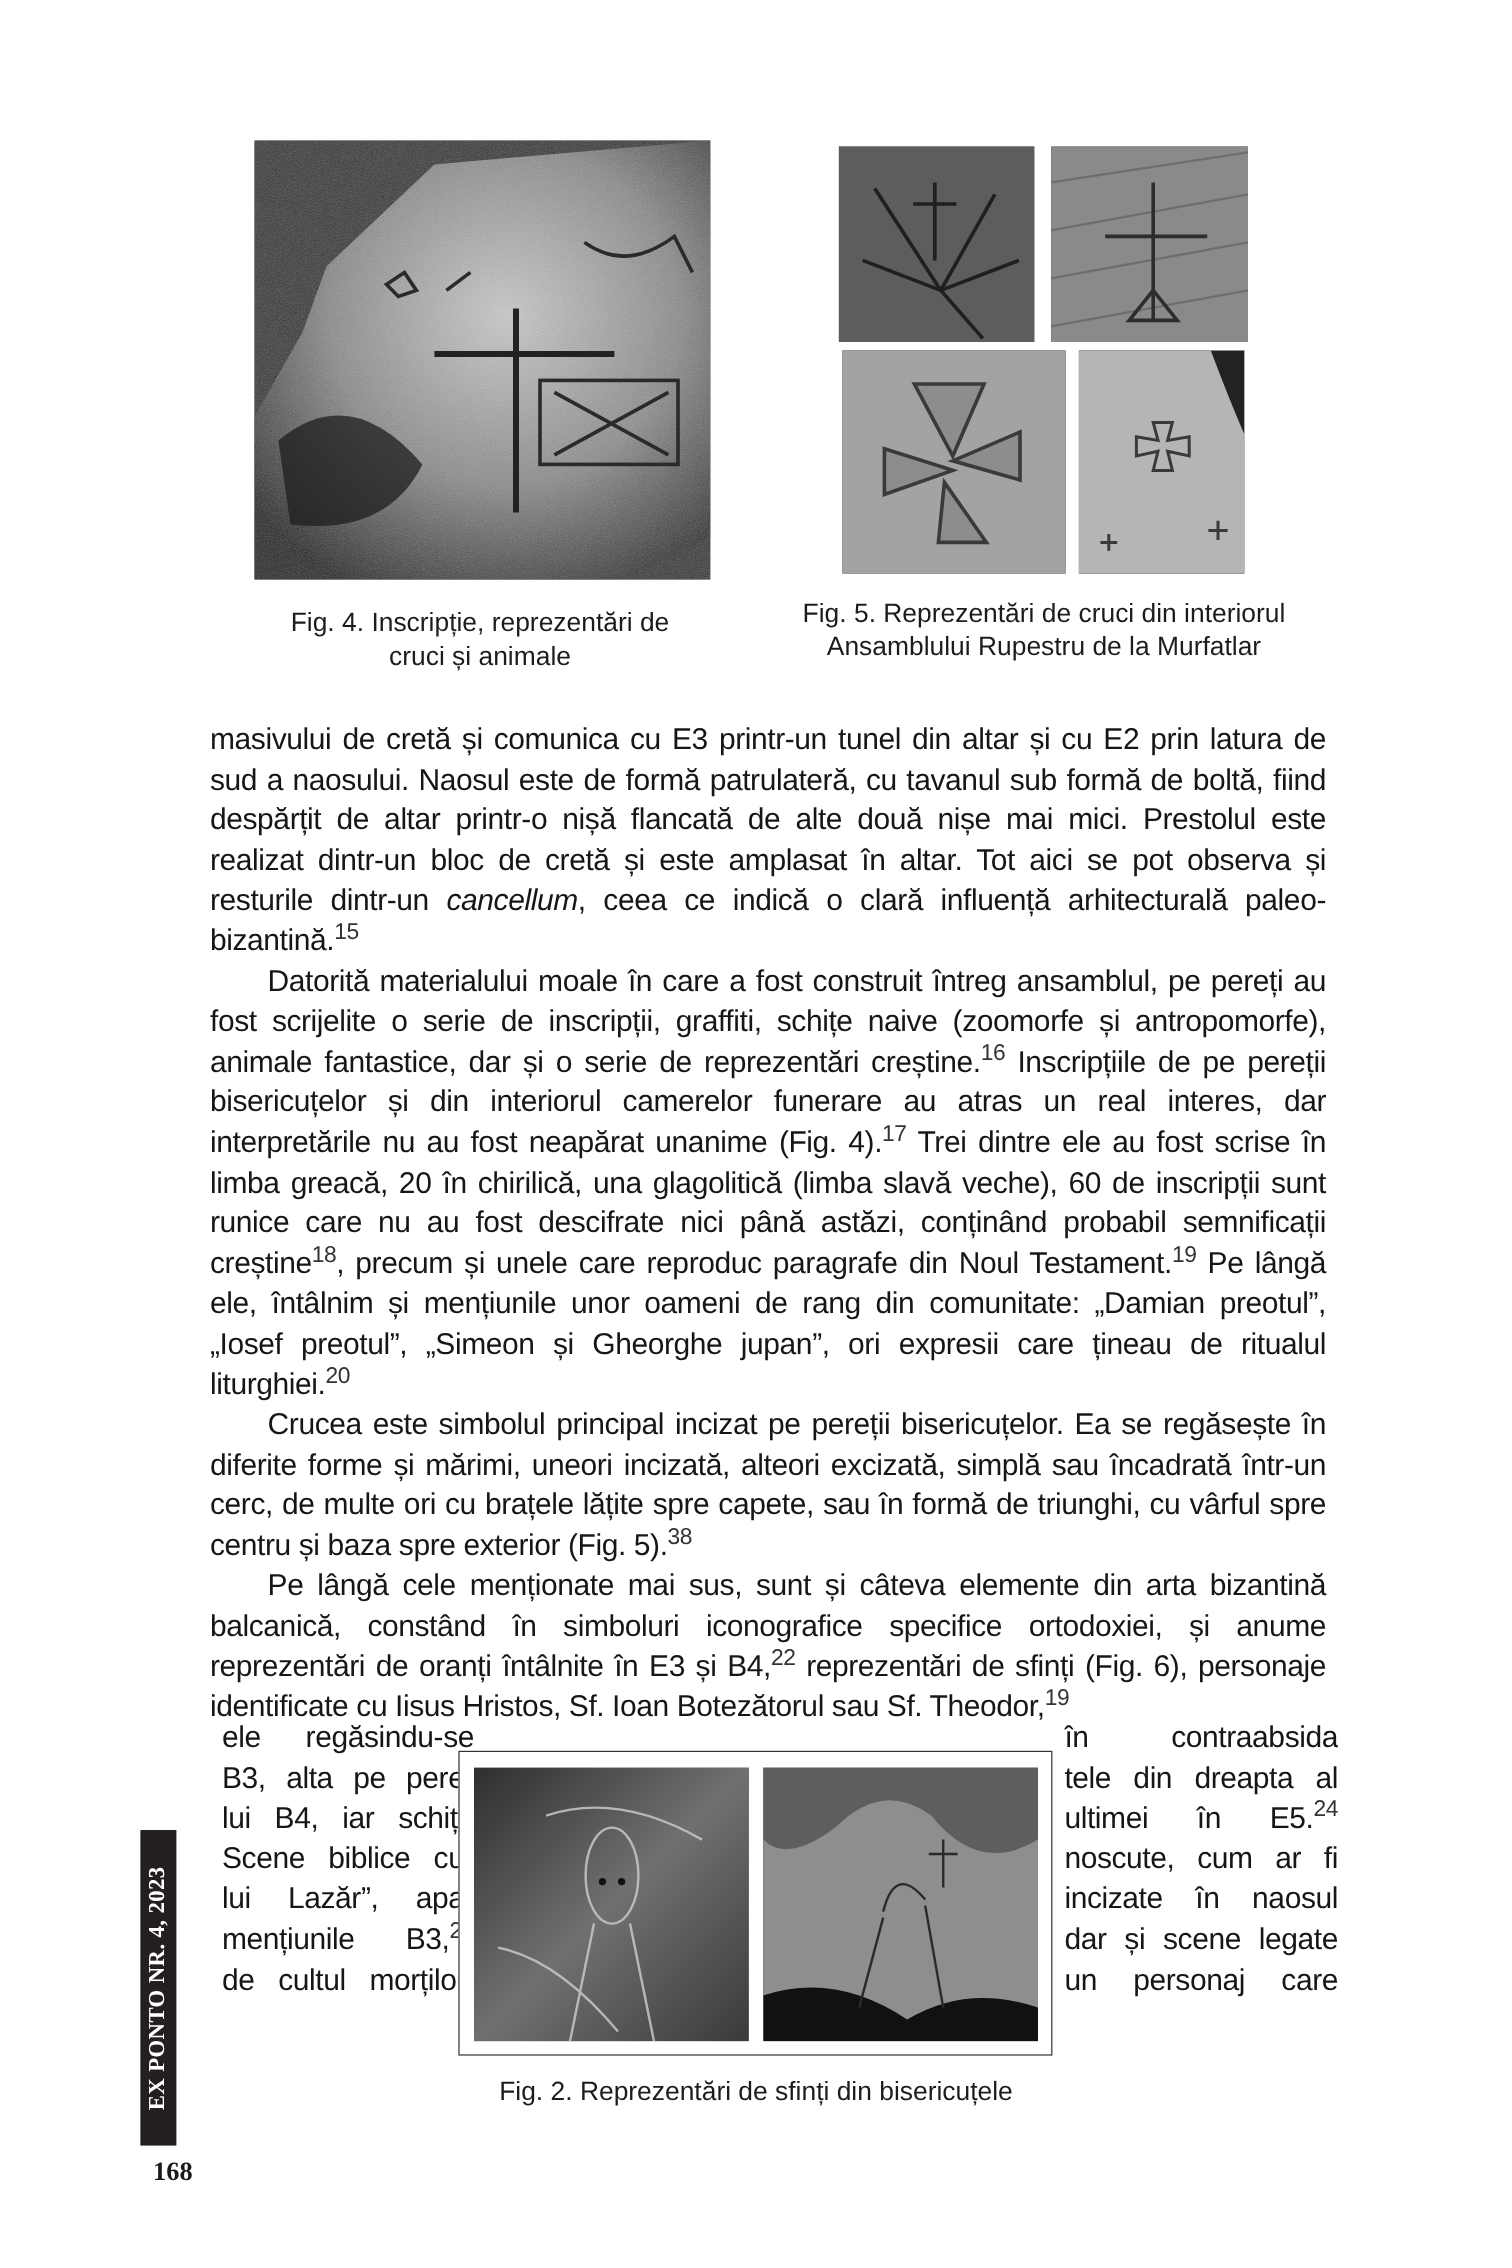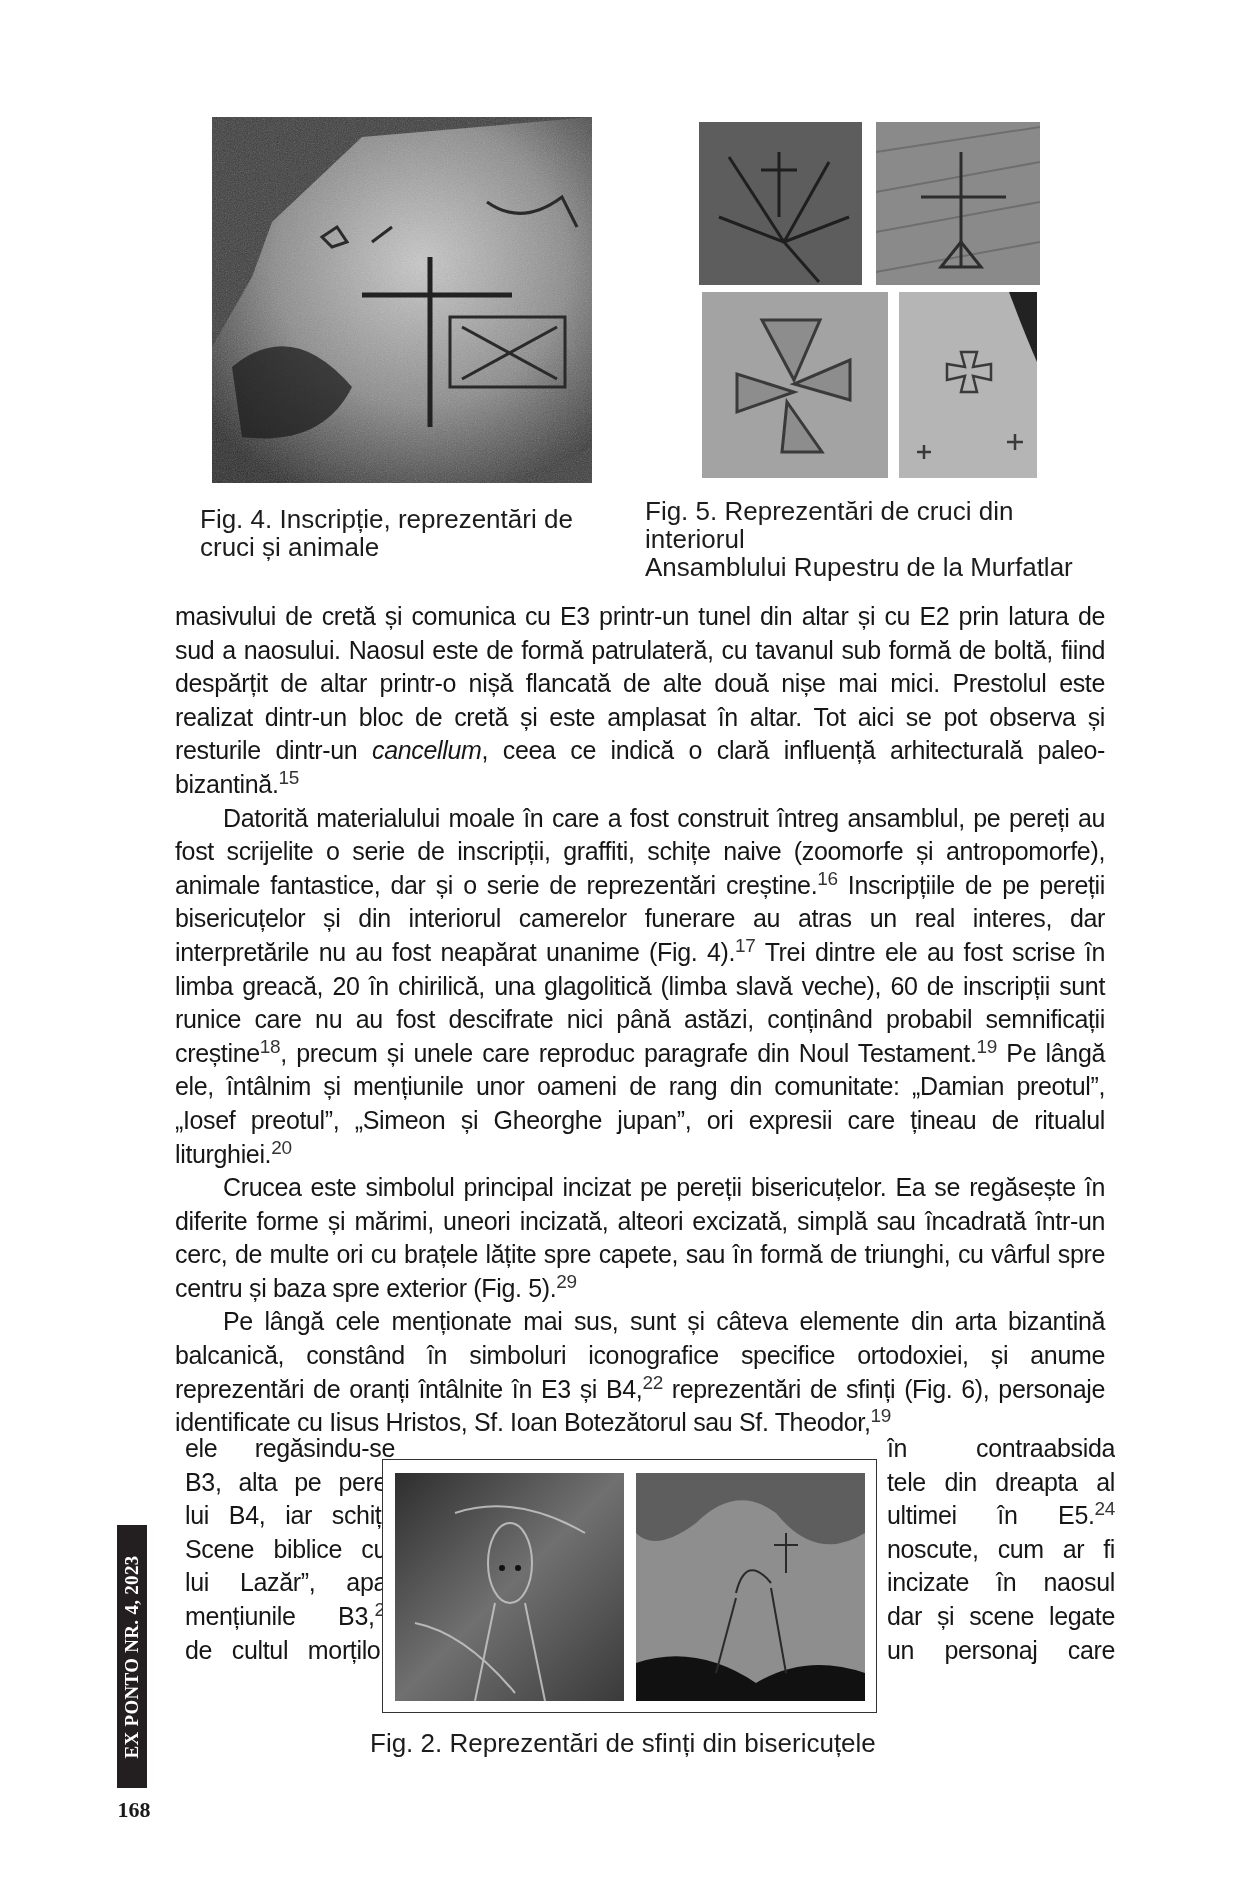--- a/index.html
+++ b/index.html
@@ -1,29 +1,29 @@
 <!DOCTYPE html>
 <html><head>
 <meta charset="utf-8">
 <style>
   html, body { margin:0; padding:0; background:#ffffff; }
   body { width:1260px; height:1890px; position:relative; overflow:hidden; font-family:"Liberation Sans", sans-serif; color:#1a1a1a; }
   .fig-img { position:absolute; overflow:hidden; background:#555; }
-  .caption { position:absolute; font-size:26px; line-height:28px; color:#1c1c1c; font-family:"Liberation Sans", sans-serif; }
+  .caption { position:absolute; text-align:center; font-size:22px; line-height:28px; color:#1c1c1c; font-family:"Liberation Sans", sans-serif; }
   .body-text { position:absolute; left:175px; width:930px; font-size:25px; line-height:33.6px; text-align:justify; font-family:"Liberation Sans", sans-serif; letter-spacing:-0.35px; color:#161616; }
   .body-text p { margin:0; }
   .indent { text-indent:48px; }
   sup { font-size:19px; line-height:0; vertical-align:super; color:#333; }
   .wrap-line { display:flex; justify-content:space-between; height:33.6px; }
   .wrap-left { width:210px; text-align:justify; text-align-last:justify; white-space:nowrap; overflow:hidden; }
   .wrap-right { width:228px; text-align:justify; text-align-last:justify; white-space:nowrap; overflow:hidden; }
   .fig6-frame { position:absolute; left:382px; top:1459px; width:495px; height:254px; border:1.5px solid #333; background:#fff; box-sizing:border-box; }
   .sidebar-bar { position:absolute; left:117px; top:1525px; width:30px; height:263px; background:#231f20; }
   .sidebar-text { position:absolute; left:50%; top:50%; transform:translate(-50%,-50%) rotate(-90deg); white-space:nowrap; color:#fff; font-family:"Liberation Serif", serif; font-weight:bold; font-size:19px; letter-spacing:0.3px; }
-  .page-number { position:absolute; left:112px; top:1797px; width:44px; text-align:center; font-family:"Liberation Serif", serif; font-weight:bold; font-size:22px; color:#1a1a1a; }
+  .page-number { position:absolute; left:122px; top:1797px; width:44px; text-align:center; font-family:"Liberation Serif", serif; font-weight:bold; font-size:22px; color:#1a1a1a; }
 </style>
 </head>
 <body>
 
 <div class="fig-img" style="left:212px; top:117px; width:380px; height:366px;">
   <svg width="380" height="366" viewBox="0 0 380 366">
     <defs>
       <radialGradient id="f4g" cx="55%" cy="40%" r="70%">
         <stop offset="0%" stop-color="#c9c9c9"></stop>
         <stop offset="55%" stop-color="#8a8a8a"></stop>
@@ -118,21 +118,21 @@
   </div>
 </div>
 <div class="caption" style="left:645px; top:497px; width:450px;">
   <div>Fig. 5. Reprezentări de cruci din interiorul</div>
   <div>Ansamblului Rupestru de la Murfatlar</div>
 </div>
 
 <div class="body-text" style="top:600px;">
   <p><span>masivului de cretă și comunica cu E3 printr-un tunel din altar și cu E2 prin latura de sud a naosului. Naosul este de formă patrulateră, cu tavanul sub formă de boltă, fiind despărțit de altar printr-o nișă flancată de alte două nișe mai mici. Prestolul este realizat dintr-un bloc de cretă și este amplasat în altar. Tot aici se pot observa și resturile dintr-un </span><em>cancellum</em><span>, ceea ce indică o clară influență arhitecturală paleo-bizantină.</span><sup>15</sup></p>
   <p class="indent"><span>Datorită materialului moale în care a fost construit întreg ansamblul, pe pereți au fost scrijelite o serie de inscripții, graffiti, schițe naive (zoomorfe și antropomorfe), animale fantastice, dar și o serie de reprezentări creștine.</span><sup>16</sup><span> Inscripțiile de pe pereții bisericuțelor și din interiorul camerelor funerare au atras un real interes, dar interpretările nu au fost neapărat unanime (Fig. 4).</span><sup>17</sup><span> Trei dintre ele au fost scrise în limba greacă, 20 în chirilică, una glagolitică (limba slavă veche), 60 de inscripții sunt runice care nu au fost descifrate nici până astăzi, conținând probabil semnificații creștine</span><sup>18</sup><span>, precum și unele care reproduc paragrafe din Noul Testament.</span><sup>19</sup><span> Pe lângă ele, întâlnim și mențiunile unor oameni de rang din comunitate: „Damian preotul”, „Iosef preotul”, „Simeon și Gheorghe jupan”, ori expresii care țineau de ritualul liturghiei.</span><sup>20</sup></p>
-  <p class="indent"><span>Crucea este simbolul principal incizat pe pereții bisericuțelor. Ea se regăsește în diferite forme și mărimi, uneori incizată, alteori excizată, simplă sau încadrată într-un cerc, de multe ori cu brațele lățite spre capete, sau în formă de triunghi, cu vârful spre centru și baza spre exterior (Fig. 5).</span><sup>29</sup></p>
+  <p class="indent"><span>Crucea este simbolul principal incizat pe pereții bisericuțelor. Ea se regăsește în diferite forme și mărimi, uneori incizată, alteori excizată, simplă sau încadrată într-un cerc, de multe ori cu brațele lățite spre capete, sau în formă de triunghi, cu vârful spre centru și baza spre exterior (Fig. 5).</span><sup>38</sup></p>
   <p class="indent"><span>Pe lângă cele menționate mai sus, sunt și câteva elemente din arta bizantină balcanică, constând în simboluri iconografice specifice ortodoxiei, și anume reprezentări de oranți întâlnite în E3 și B4,</span><sup>22</sup><span> reprezentări de sfinți (Fig. 6), personaje identificate cu Iisus Hristos, Sf. Ioan Botezătorul sau Sf. Theodor,</span><sup>19</sup></p>
 </div>
 
 <div class="body-text" style="top:1432px;margin-left:10px;">
   <div class="wrap-line">
       <span class="wrap-left">ele regăsindu-se</span>
       <span class="wrap-right">în contraabsida</span>
     </div>
   <div class="wrap-line">
       <span class="wrap-left">B3, alta pe pere-</span>

